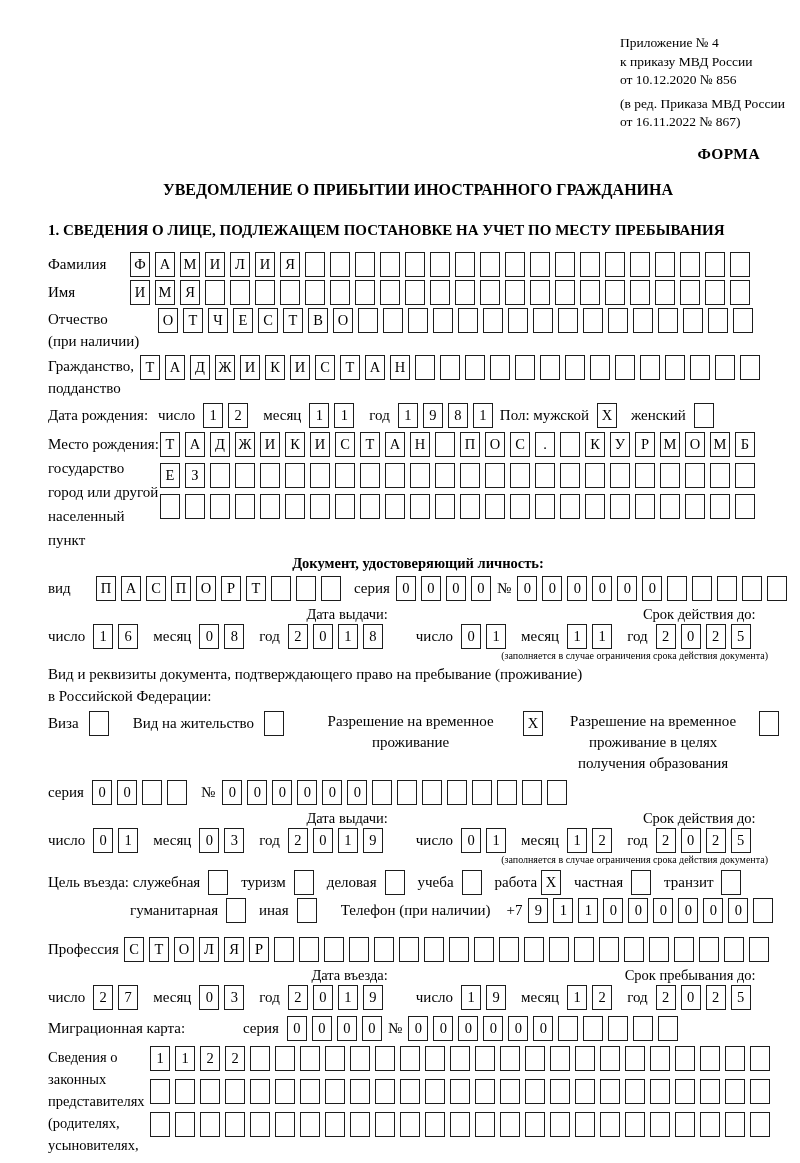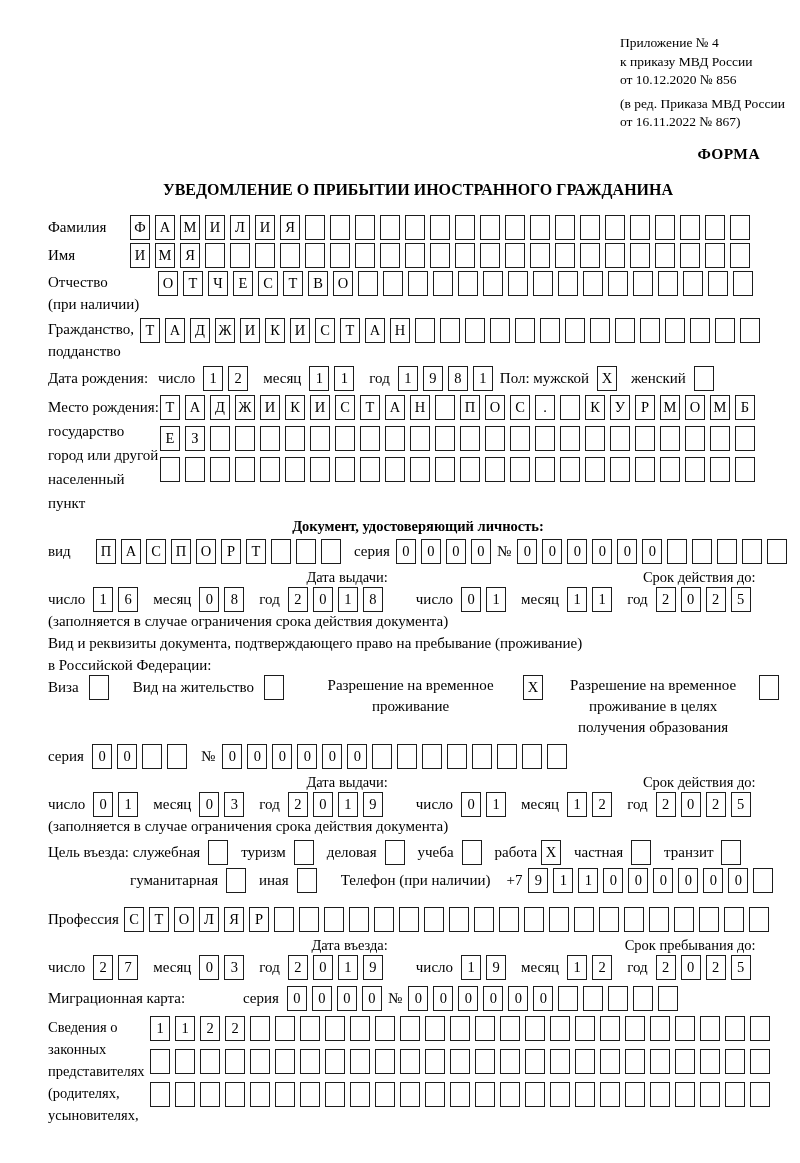--- a/index.html
+++ b/index.html
@@ -29,30 +29,30 @@
   .cell, .cb {
     flex: none; display: inline-flex; align-items: center; justify-content: center;
     width: 20px; height: 25px; border: 1.8px solid #1d1d1d;
     font-size: 14.5px; background: #fff;
   }
   .cell { margin-right: 5px; }
   .sm { flex: none; line-height: 25px; margin: 0 8px 0 10px; }
   .sm.first { margin-left: 6px; }
 
   .center-bold { text-align: center; font-weight: bold; font-size: 14.5px; margin: 2px 0 4px; }
-  .note { font-size: 15px; padding-right: 20px; margin: 1px 0 5px; }
+  .note { text-align: right; font-size: 10px; padding-right: 20px; margin: 1px 0 5px; }
 
   .dp { display: flex; margin-top: 4px; }
   .dpcol { flex: none; }
   .dpcol2 { margin-left: 28px; }
   .dptitle { text-align: right; font-size: 14.5px; line-height: 19px; }
   .dprow { display: flex; align-items: flex-start; }
 
   .plain { margin: 5px 0 1px; }
-  .cbrow { margin-top: 1px; margin-bottom: 6px; }
+  .cbrow { margin-top: 6px; margin-bottom: 6px; }
   .cb-item { display: flex; align-items: flex-start; flex: none; }
   .cb-label { line-height: 25px; margin-right: 10px; }
   .cb-label.multi { text-align: center; line-height: 21px; }
   .wm200 { width: 205px; } .wm195 { width: 192px; }
   .gap26 { margin-right: 24px; } .gap16 { margin-right: 14px; }
 
   .opt { display: flex; align-items: flex-start; flex: none; }
   .opt .cb-label { margin-right: 8px; }
   .optgap { margin-right: 13px; }
   .purpose-indent { padding-left: 82px; }
@@ -69,20 +69,21 @@
     <div class="amend">(в ред. Приказа МВД России</div>
     <div>от 16.11.2022 № 867)</div>
   </div>
 
   <div class="forma">ФОРМА</div>
 
   <div class="title">
     <div>УВЕДОМЛЕНИЕ О ПРИБЫТИИ ИНОСТРАННОГО ГРАЖДАНИНА</div>
   </div>
 
+  <div class="sec-heading">1. СВЕДЕНИЯ О ЛИЦЕ, ПОДЛЕЖАЩЕМ ПОСТАНОВКЕ НА УЧЕТ ПО МЕСТУ ПРЕБЫВАНИЯ</div>
 
   <div class="frow" style="margin-top:13px">
     <span class="flabel w82">Фамилия</span>
     <span class="grid">
         <span class="cell">Ф</span>
         <span class="cell">А</span>
         <span class="cell">М</span>
         <span class="cell">И</span>
         <span class="cell">Л</span>
         <span class="cell">И</span>

